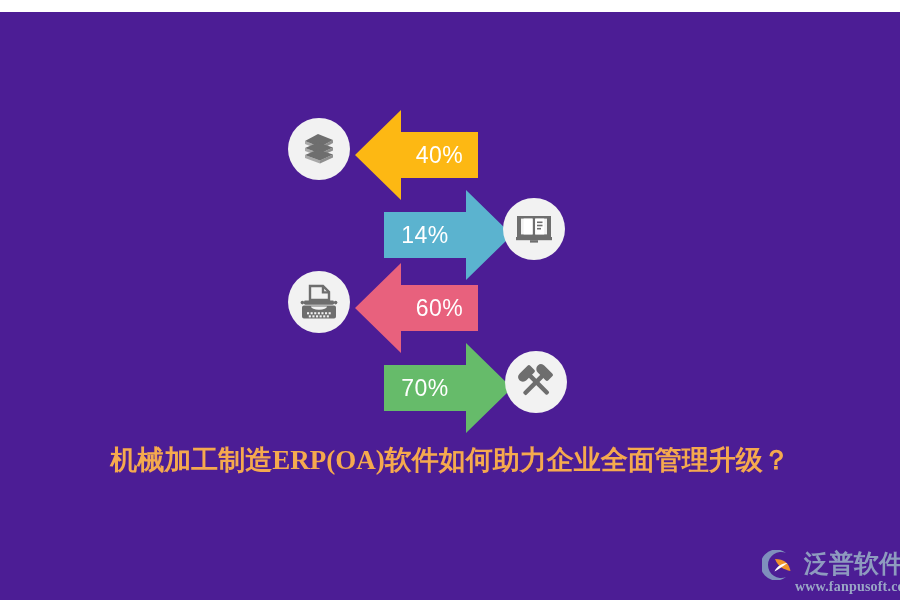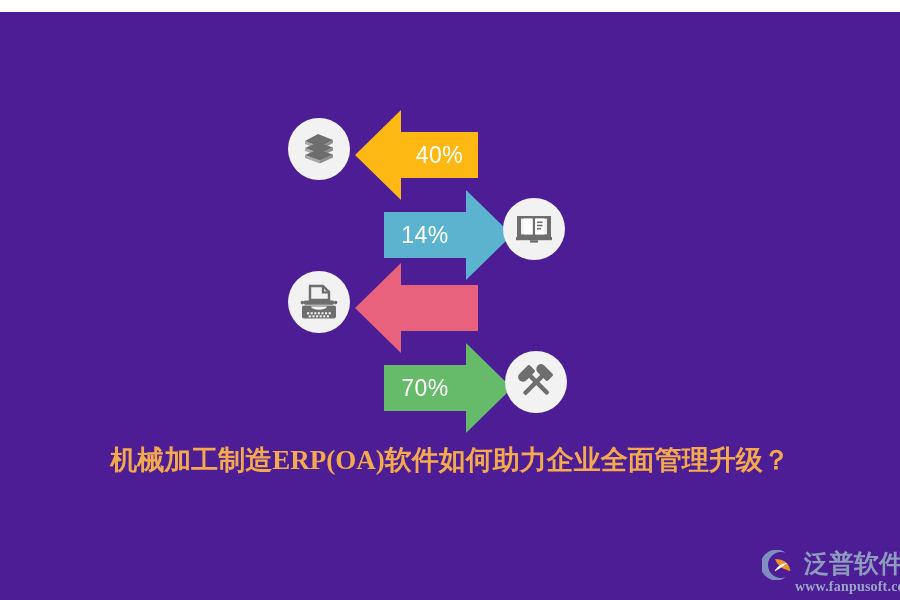--- a/index.html
+++ b/index.html
@@ -213,20 +213,21 @@
             </g>
           </g>
         </svg>
       </span>
     </div>
 
     <div class="arrow-wrap" style="left:67px; top:0px; width:123px; height:90px;">
       <svg width="123" height="90" viewBox="0 0 123 90">
         <polygon points="0,45 46,0 46,22 123,22 123,68 46,68 46,90" fill="#e8617d"></polygon>
       </svg>
+      <div class="arrow-label" style="left:46px; width:77px;">60%</div>
     </div>
   </div>
 
   <div class="row" style="left:384px; top:331px; width:190px;text-align:center;">
 
     <div class="arrow-wrap" style="left:0px; top:0px; width:128px; height:90px;">
       <svg width="128" height="90" viewBox="0 0 128 90">
         <polygon points="128,45 82,0 82,22 0,22 0,68 82,68 82,90" fill="#66bb6a"></polygon>
       </svg>
       <div class="arrow-label" style="left:0px; width:82px;">70%</div>

